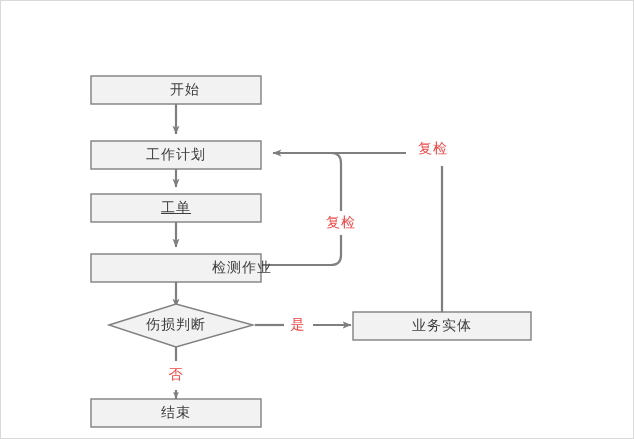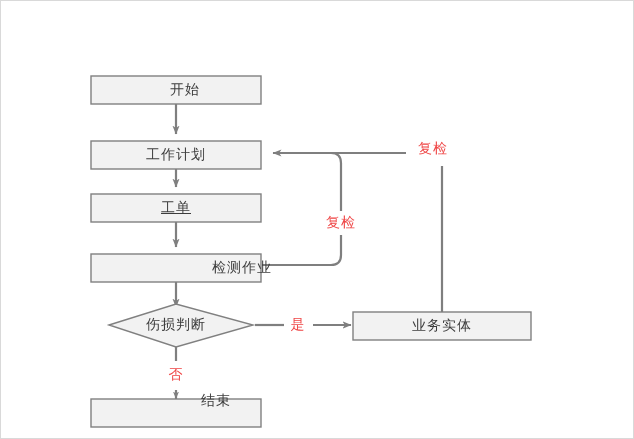--- a/index.html
+++ b/index.html
@@ -113,21 +113,21 @@
       <rect x="352" y="253" width="178" height="28" fill="#f2f2f2" stroke="#808080" stroke-width="1.4"></rect>
       <rect x="90" y="340" width="170" height="28" fill="#f2f2f2" stroke="#808080" stroke-width="1.4"></rect>
     </svg>
 
     <div class="node-label" style="left:184px;top:31px;">开始</div>
     <div class="node-label" style="left:175px;top:96px;font-family:Liberation Serif, serif;">工作计划</div>
     <div class="node-label" style="left:175px;top:149px;text-decoration:underline;">工单</div>
     <div class="node-label" style="left:193px;top:209px;margin-left:48px;">检测作业</div>
     <div class="node-label" style="left:175px;top:266px;">伤损判断</div>
     <div class="node-label" style="left:441px;top:267px;">业务实体</div>
-    <div class="node-label" style="left:175px;top:342px;margin-left:40px;">结束</div>
+    <div class="node-label" style="left:175px;top:354px;">结束</div>
 
     <div class="edge-label" style="left:432px;top:90px;">复检</div>
     <div class="edge-label" style="left:340px;top:164px;">复检</div>
     <div class="edge-label" style="left:297px;top:266px;">是</div>
     <div class="edge-label" style="left:175px;top:316px;">否</div>
   </div>
 
 </div>
 
 </body></html>

